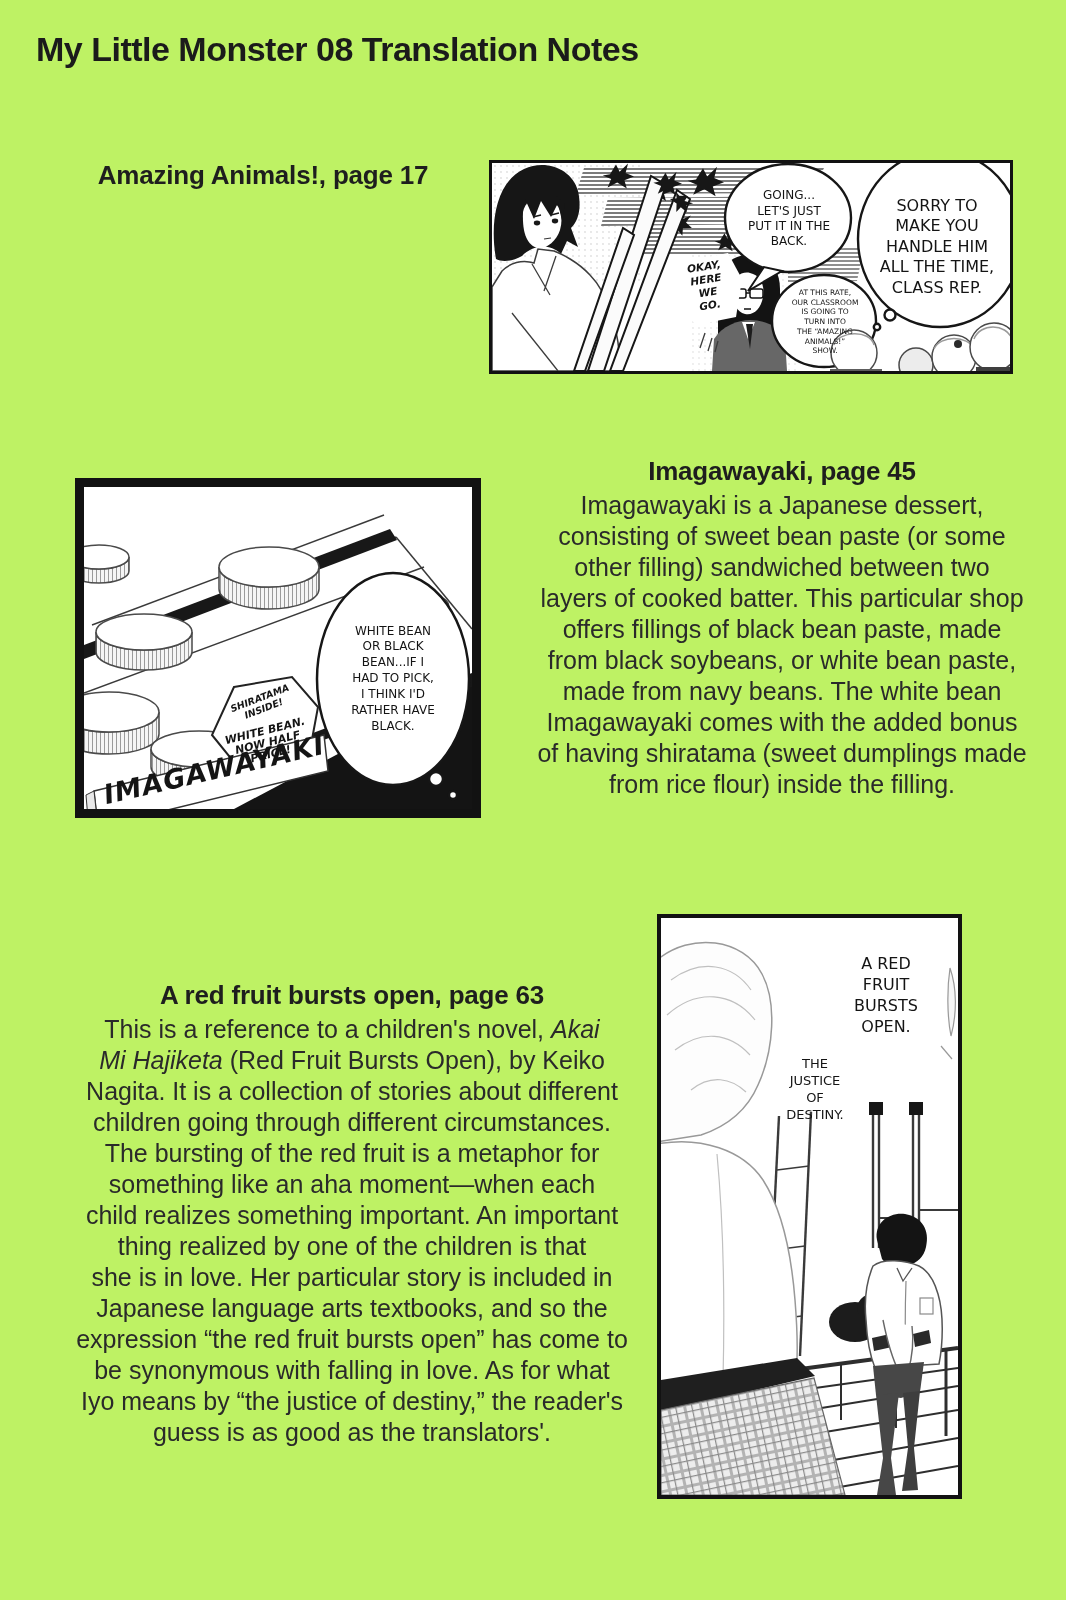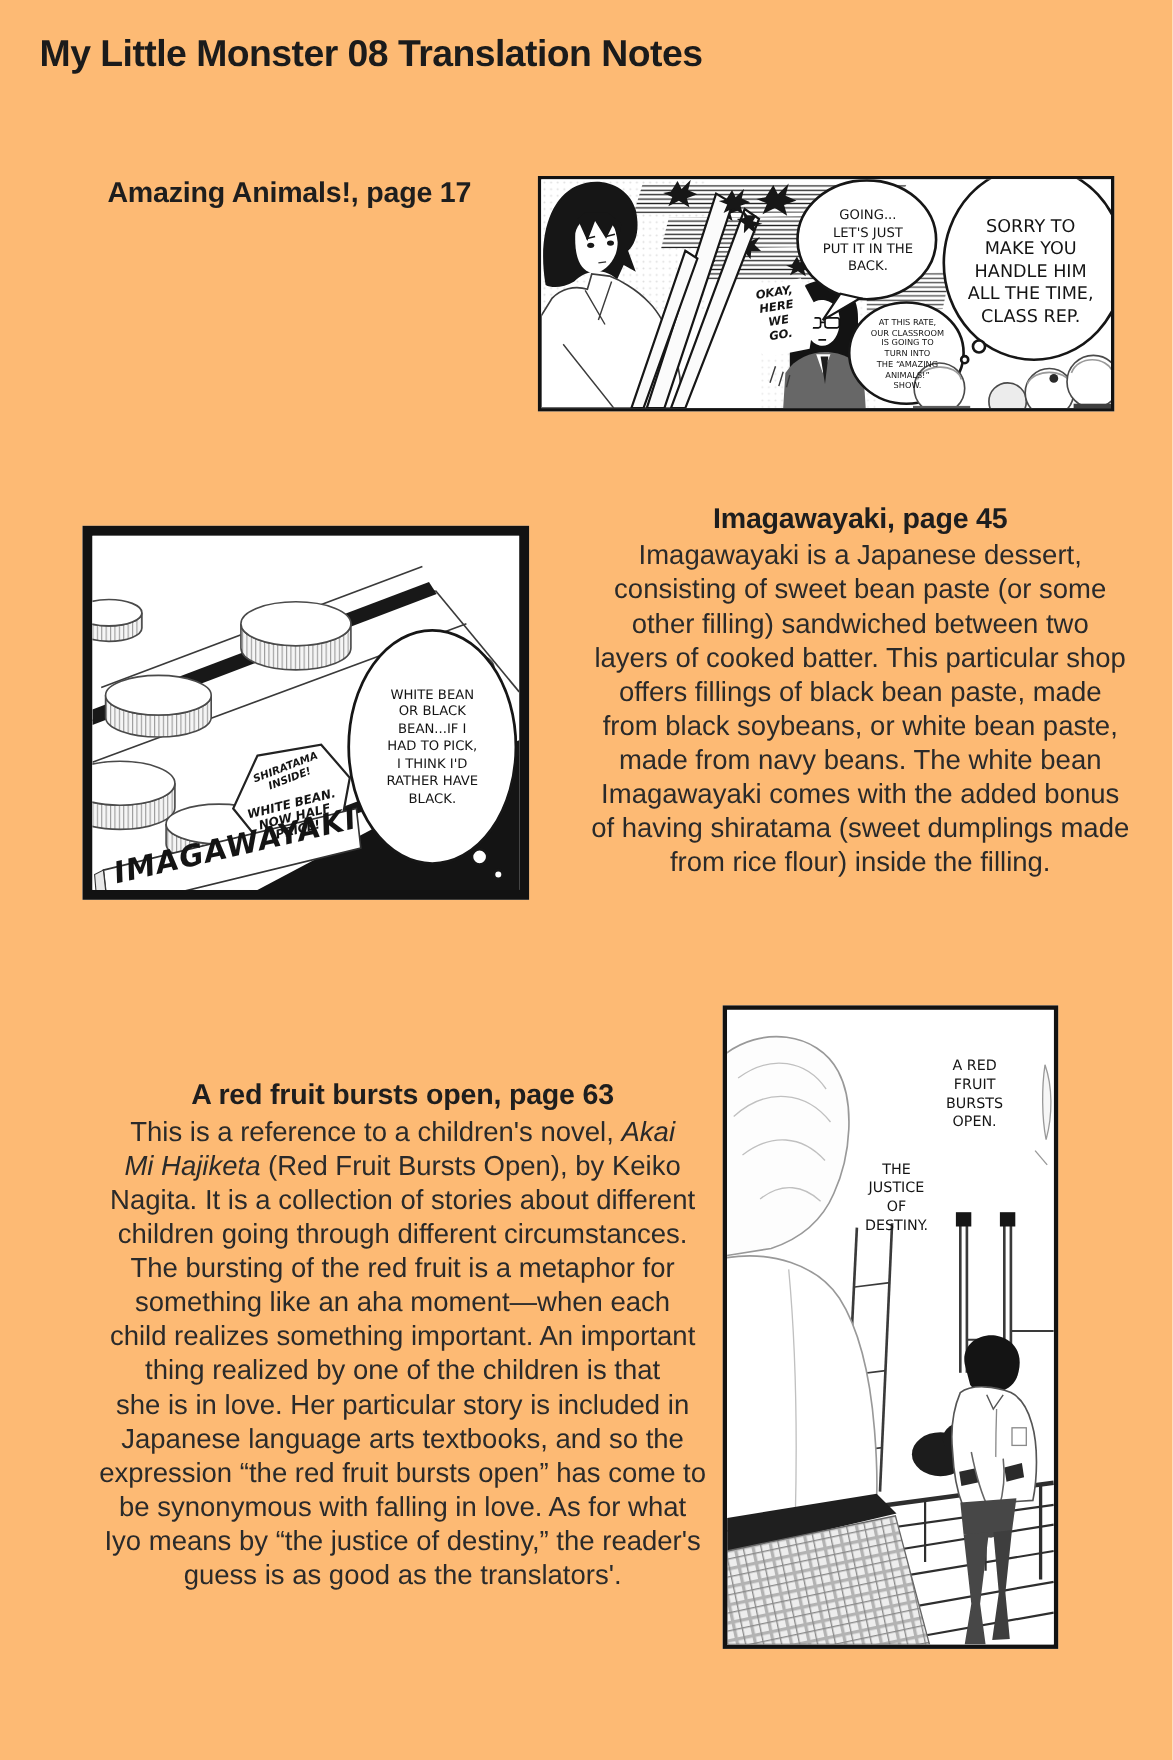--- a/index.html
+++ b/index.html
@@ -1,17 +1,17 @@
 <!DOCTYPE html>
 <html><head>
 <meta charset="utf-8">
 <style>
   html,body { margin:0; padding:0; background:#ffffff; }
   .page {
-    position:relative; width:1066px; height:1600px; background:#fdba74;
+    position:relative; width:1066px; height:1600px; background:#bef264;
     font-family:"Liberation Sans", sans-serif; color:#231f20; overflow:hidden;
   }
   .page-title {
     position:absolute; left:36px; top:30px; font-size:34px; font-weight:700;
     letter-spacing:-0.5px; color:#1b1b1b; margin:0;
   }
   .note-text { position:absolute;text-align:center; }
   .note-heading { font-size:26px; font-weight:700; margin:0; color:#1e1e1e; letter-spacing:-0.2px; }
   .note-body { font-size:25px; line-height:31px; margin:3px 0 0 0; white-space:pre-line; color:#2a2a2a; }
   .it { font-style:italic; }
@@ -32,21 +32,21 @@
   .th1  { left:378px; top:6px;   width:134px; height:156px; font-size:16px;  line-height:1.28; }
   .okay { left:188px; top:94px;  width:54px;  height:58px;  font-size:10.5px; line-height:1.25;
           font-style:italic; font-weight:700; transform:rotate(-9deg); }
   .th2  { left:240px; top:96px;  width:138px; height:192px; font-size:12px;  line-height:1.32; }
   .hex1 { left:136px; top:202px; width:84px;  height:30px;  font-size:9.5px;  line-height:1.15;
           font-style:italic; font-weight:700; transform:rotate(-21deg); }
   .hex2 { left:138px; top:232px; width:92px;  height:48px;  font-size:11px;  line-height:1.12;
           font-style:italic; font-weight:700; transform:rotate(-14deg); }
   .imgw { left:16px;  top:252px; width:228px; height:60px;  font-size:27px;  font-weight:700;
           font-style:italic; letter-spacing:1px; transform:rotate(-13deg); }
-  .cap1 { left:193px; top:38px;  width:64px;  height:78px;  font-size:13px;  line-height:1.32; }
+  .cap1 { left:193px; top:38px;  width:64px;  height:78px;  font-size:16px;  line-height:1.32; }
   .cap2 { left:118px; top:134px; width:72px;  height:74px;  font-size:13px;  line-height:1.32; }
 </style>
 </head>
 <body>
 
 <div class="page">
 
   <h1 class="page-title">My Little Monster 08 Translation Notes</h1>
 
   <div class="note-text" style="left:48px; top:160px; width:430px;">
@@ -231,21 +231,21 @@
     <div class="mtext imgw">IMAGAWAYAKI</div>
     <div class="mtext th2">WHITE BEAN
 OR BLACK
 BEAN...IF I
 HAD TO PICK,
 I THINK I'D
 RATHER HAVE
 BLACK.</div>
   </figure>
 
-  <div class="note-text" style="left:74px; top:980px; width:584px;">
+  <div class="note-text" style="left:60px; top:980px; width:584px;">
     <h2 class="note-heading">A red fruit bursts open, page 63</h2>
     <p class="note-body"><span>This is a reference to a children's novel, </span><span class="it">Akai
 Mi Hajiketa</span><span> (Red Fruit Bursts Open), by Keiko
 Nagita. It is a collection of stories about different
 children going through different circumstances.
 The bursting of the red fruit is a metaphor for
 something like an aha moment—when each
 child realizes something important. An important
 thing realized by one of the children is that
 she is in love. Her particular story is included in

